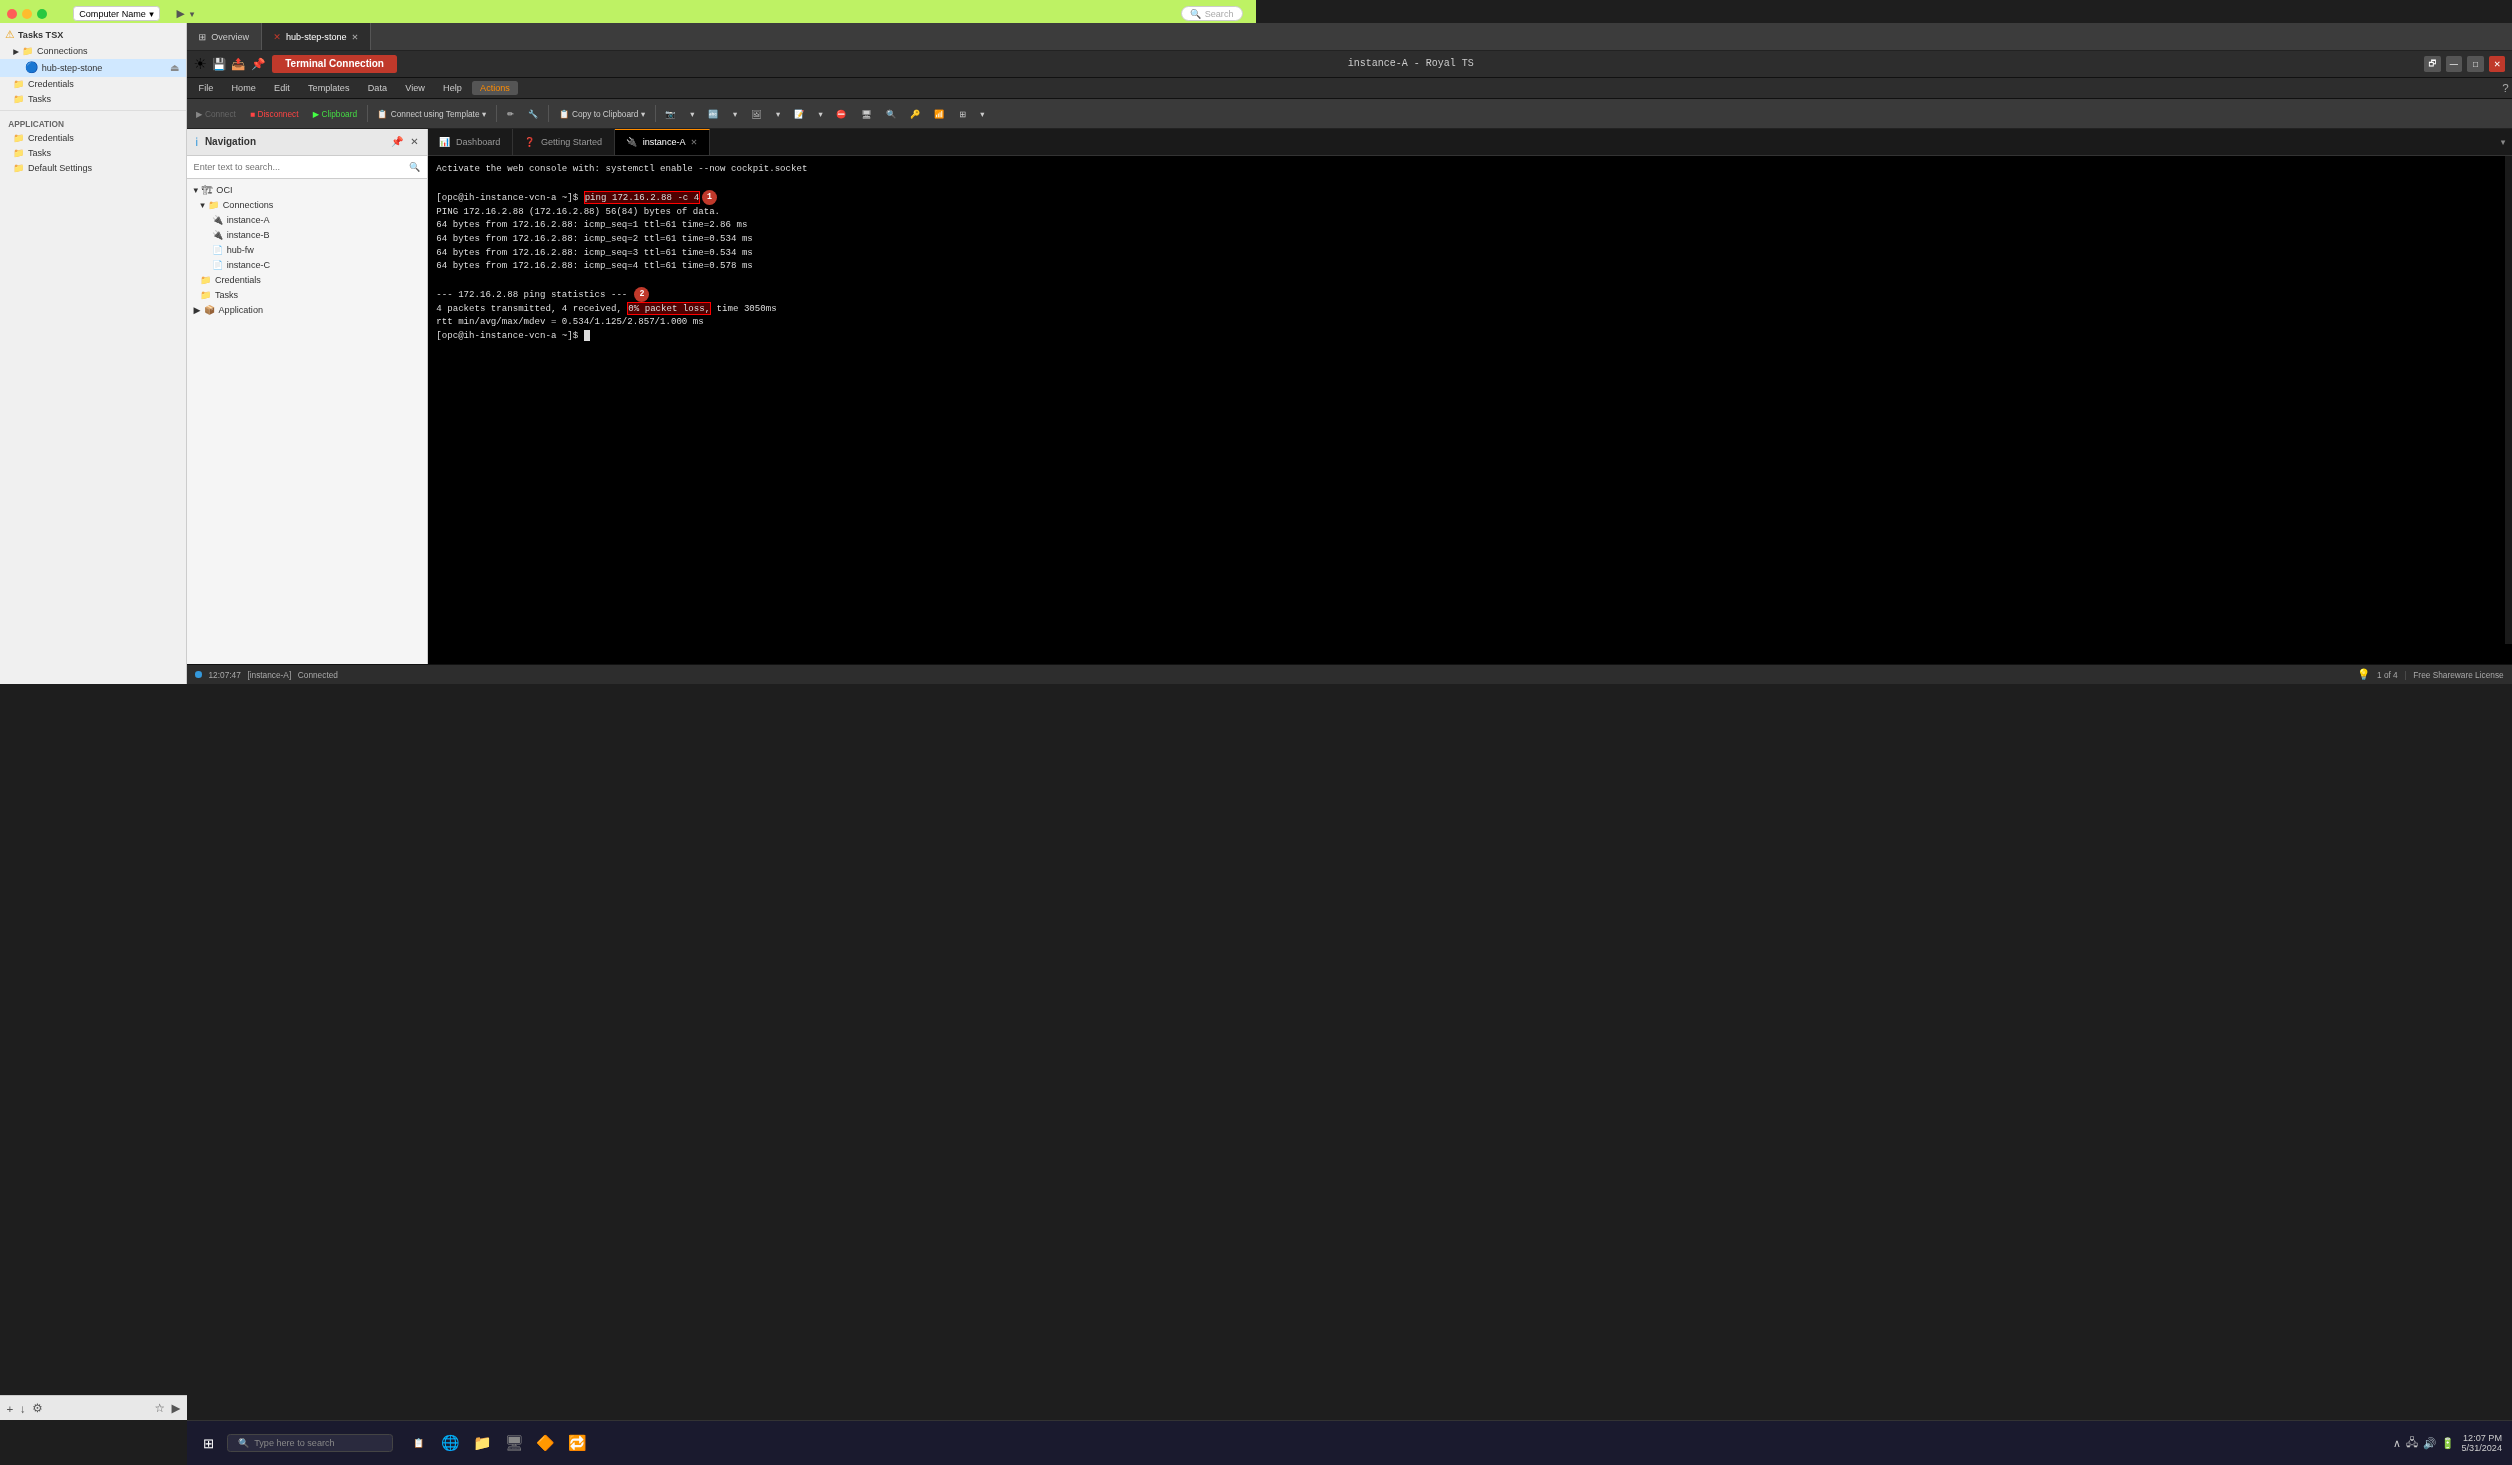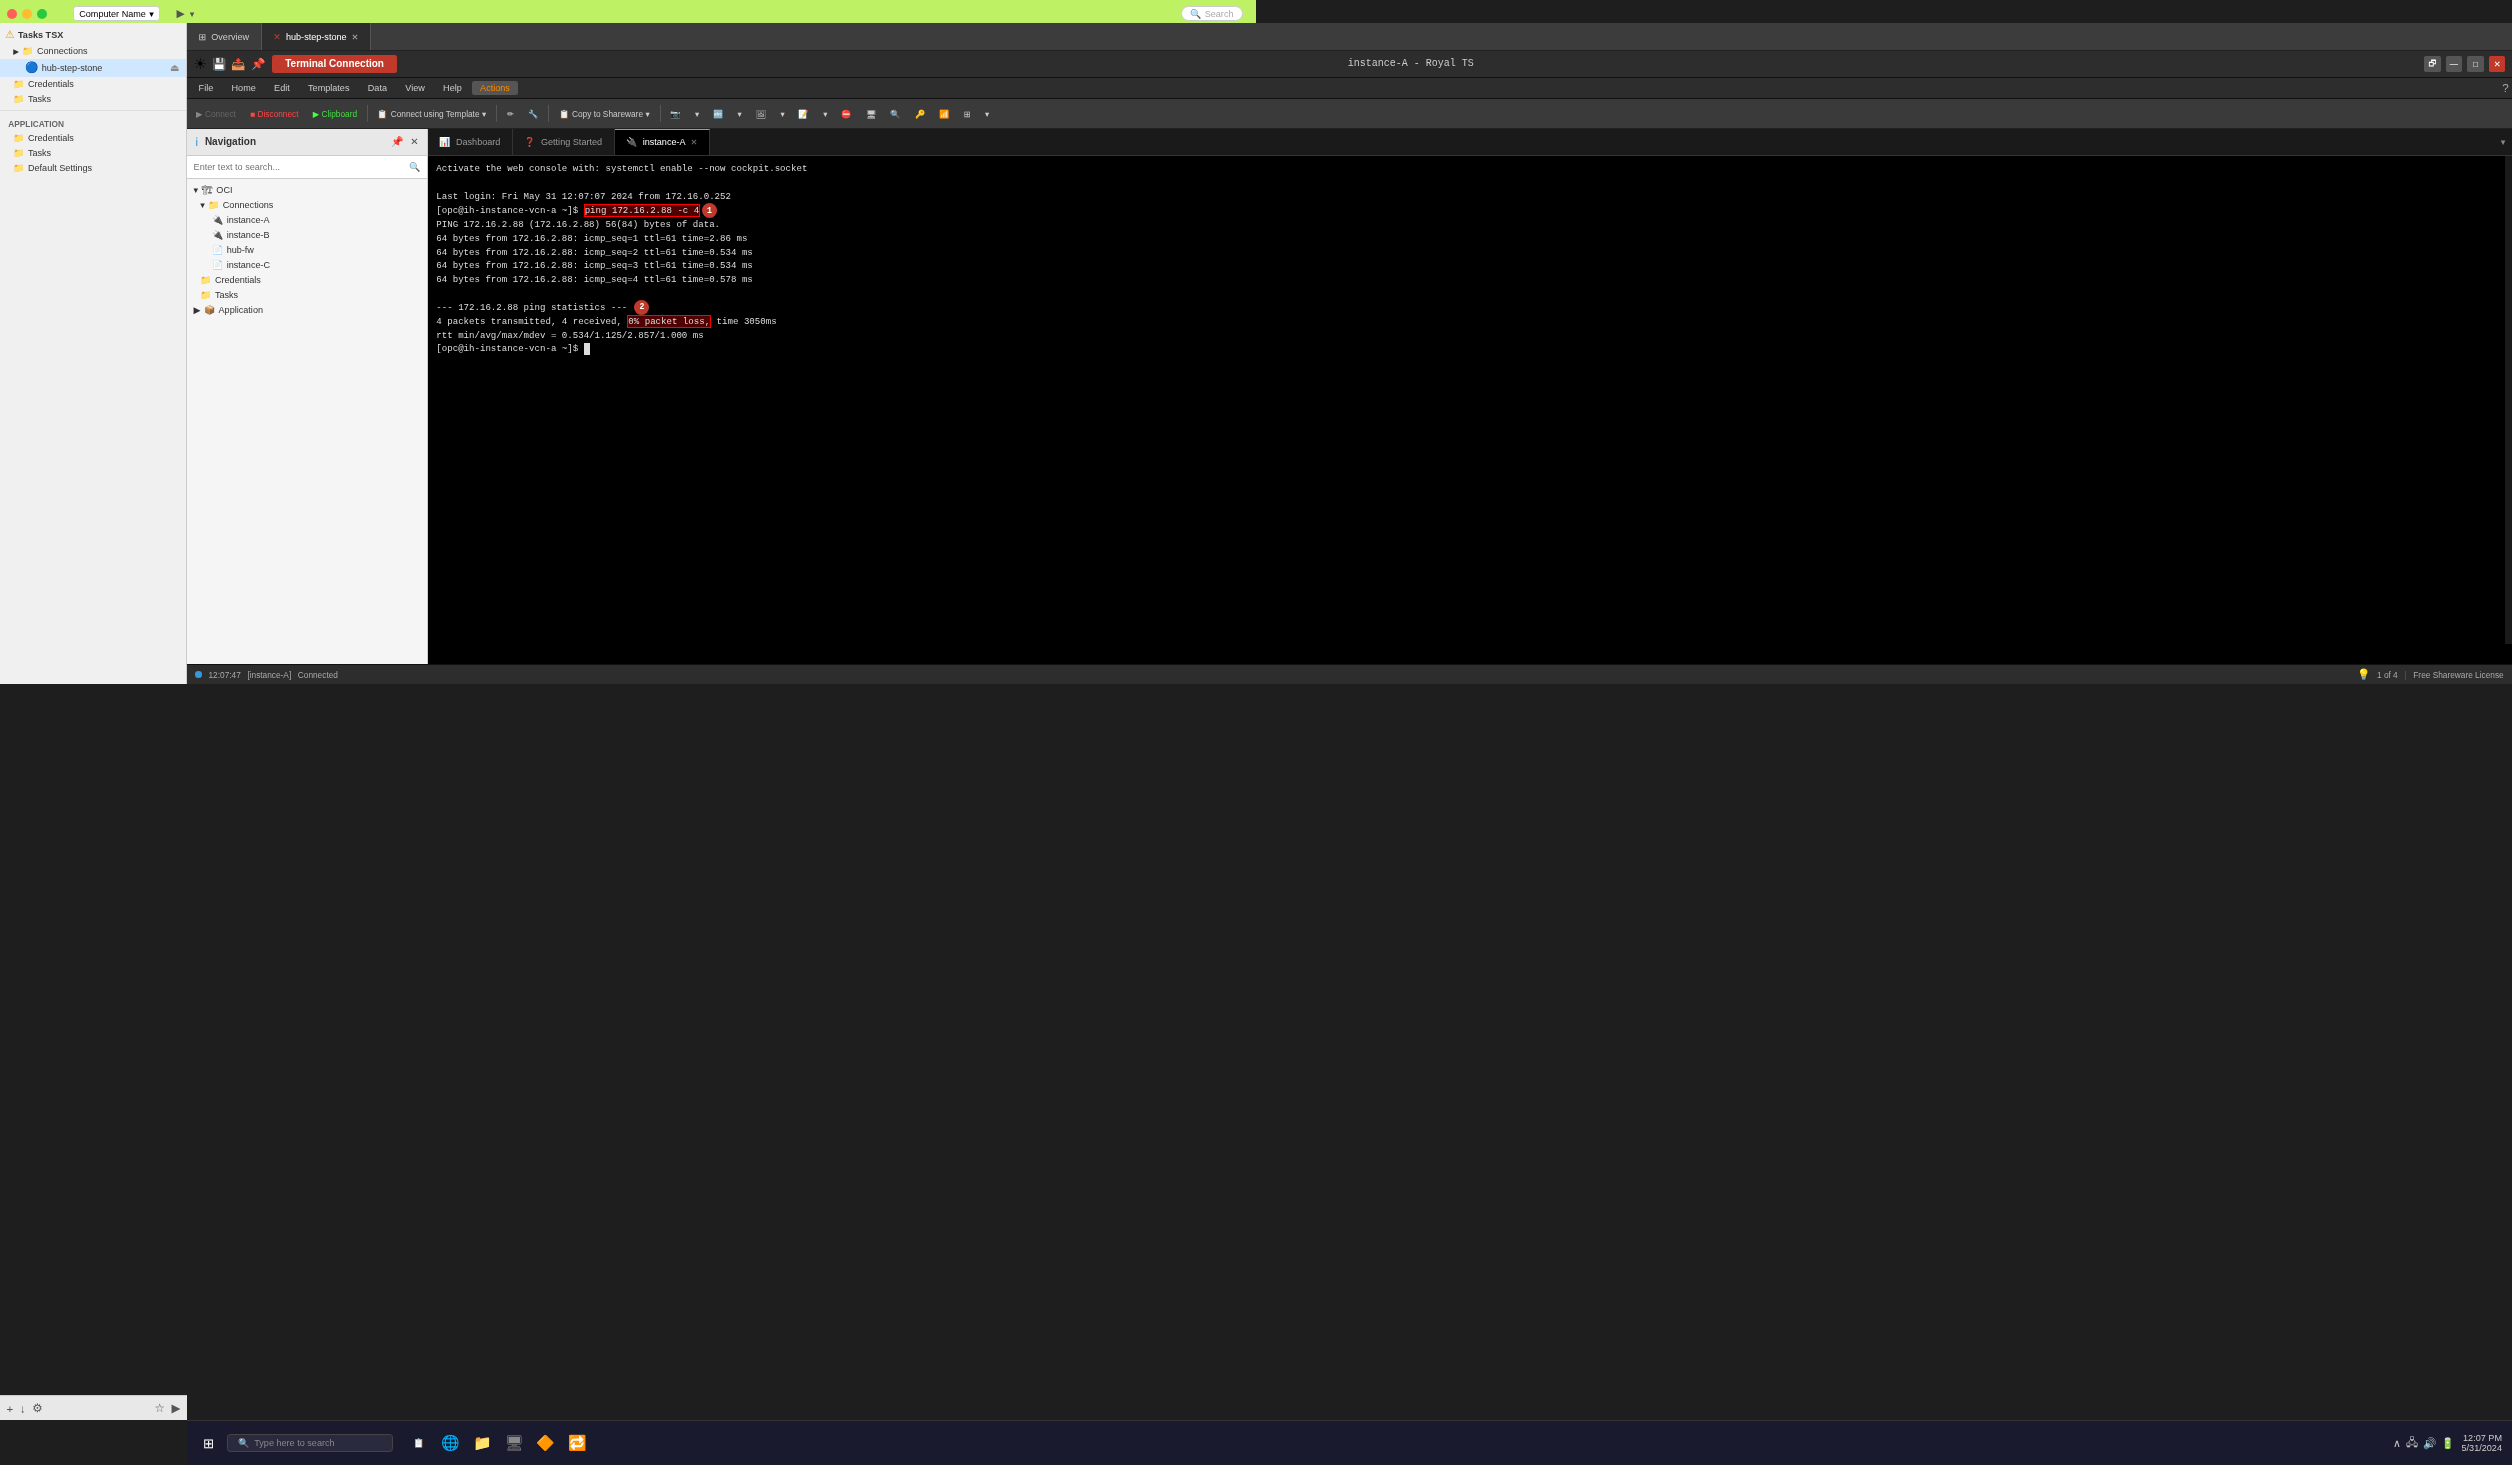--- a/index.html
+++ b/index.html
@@ -323,21 +323,21 @@
       <span>📋</span>
       <span>Connect using Template</span>
       <span>▾</span>
     </button>
     <div class="toolbar-separator"></div>
     <button class="toolbar-btn">✏</button>
     <button class="toolbar-btn">🔧</button>
     <div class="toolbar-separator"></div>
     <button class="toolbar-btn">
       <span>📋</span>
-      <span>Copy to Shareware</span>
+      <span>Copy to Clipboard</span>
       <span>▾</span>
     </button>
     <div class="toolbar-separator"></div>
     <button class="toolbar-btn">📷</button>
     <button class="toolbar-btn">▾</button>
     <button class="toolbar-btn">🔤</button>
     <button class="toolbar-btn">▾</button>
     <button class="toolbar-btn">🖼</button>
     <button class="toolbar-btn">▾</button>
     <button class="toolbar-btn">📝</button>
@@ -422,21 +422,20 @@
           <span>instance-A</span>
           <span class="t-close">✕</span>
         </div>
         <div style="margin-left:auto;padding-right:6.6px;display:flex;align-items:center;">
           <span style="color:#888;font-size:9.1px;">▾</span>
         </div>
       </div>
       <div class="terminal-content">
         <div>Activate the web console with: systemctl enable --now cockpit.socket</div>
         <div>&nbsp;</div>
-        <div>Last login: Fri May 31 12:07:07 2024 from 172.16.0.252</div>
         <div>[opc@ih-instance-vcn-a ~]$ <span class="cmd-highlight">ping 172.16.2.88 -c 4</span><span class="badge">1</span></div>
         <div>PING 172.16.2.88 (172.16.2.88) 56(84) bytes of data.</div>
         <div>64 bytes from 172.16.2.88: icmp_seq=1 ttl=61 time=2.86 ms</div>
         <div>64 bytes from 172.16.2.88: icmp_seq=2 ttl=61 time=0.534 ms</div>
         <div>64 bytes from 172.16.2.88: icmp_seq=3 ttl=61 time=0.534 ms</div>
         <div>64 bytes from 172.16.2.88: icmp_seq=4 ttl=61 time=0.578 ms</div>
         <div>&nbsp;</div>
         <div>--- 172.16.2.88 ping statistics --- <span class="badge">2</span></div>
         <div>4 packets transmitted, 4 received, <span class="stat-highlight">0% packet loss,</span> time 3050ms</div>
         <div>rtt min/avg/max/mdev = 0.534/1.125/2.857/1.000 ms</div>

